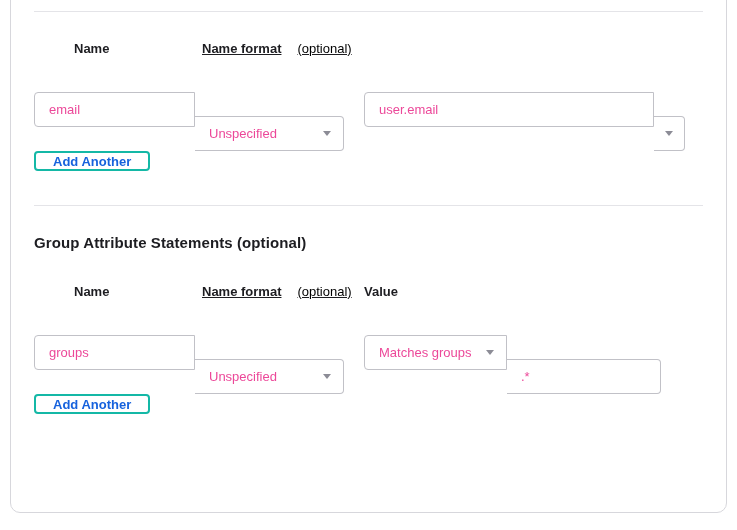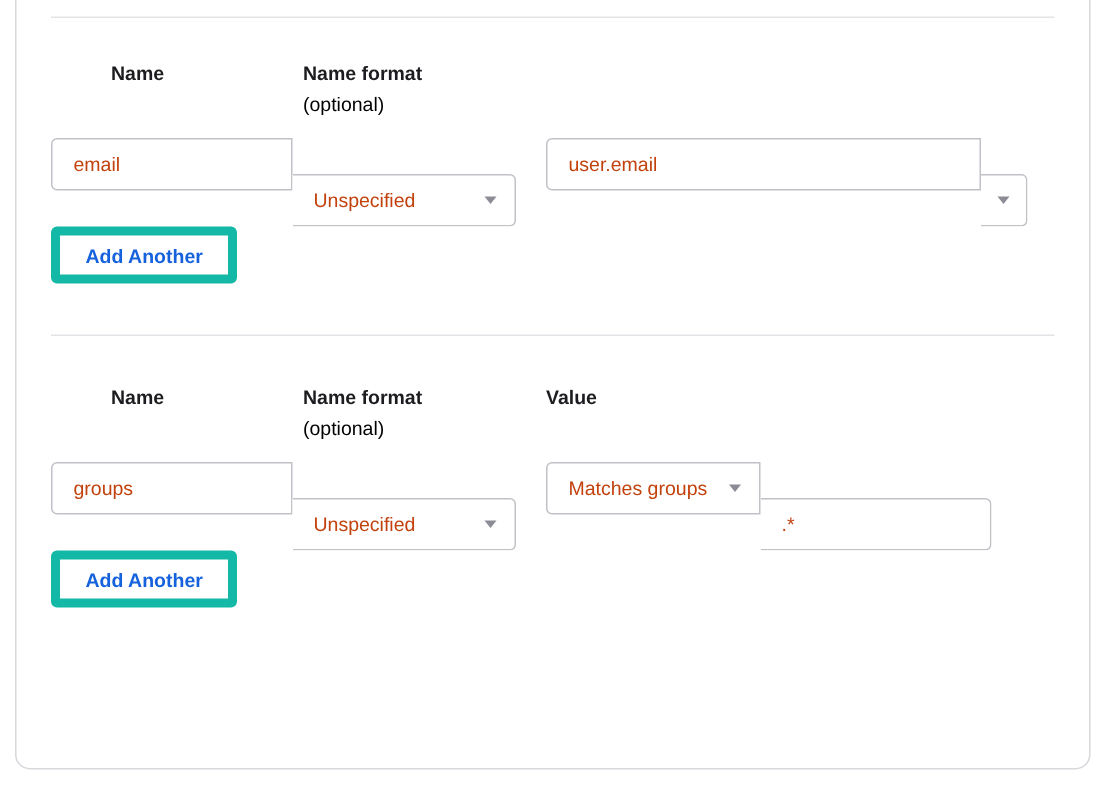--- a/index.html
+++ b/index.html
@@ -55,31 +55,31 @@
     display: flex;
     align-items: flex-start;
     margin-top: 29px;
     min-height: 41px;
     font-size: 13px;
     font-weight: bold;
     color: #1d1d21;
   }
   .cols-head.second { margin-top: 33px; }
   .col-name   { width: 168px; padding-left: 40px; }
-  .col-format { width: 162px; display: flex; flex-direction: column; gap: 6px; }
+  .col-format { width: 162px; display: flex; flex-direction: row; gap: 16px; text-decoration: underline; }
   .col-third  { flex: 1; }
   .optional-note { font-weight: normal; color: #000000; }
 
   .field-row { display: flex; gap: 20px; margin-top: 10px; }
   .joined { display: flex; height: 35px; }
   .cell {
     border: 1px solid #c1c1c7;
     background: #fff;
     font-size: 13px;
-    color: #c2410c;
+    color: #ec4899;
     height: 35px;
   }
   .joined .cell + .cell { border-left: none; }
   .joined .cell:first-child { border-radius: 4px 0 0 4px; }
   .joined .cell:last-child  { border-radius: 0 4px 4px 0; margin-top: 24px; }
   input.cell {
     padding: 0 14px;
     outline: none;
     font-family: inherit;
   }
@@ -107,24 +107,24 @@
     width: 31px;
     display: flex;
     align-items: center;
     justify-content: center;
     background: #fff;
     cursor: pointer;
     padding: 0;
   }
   .add-btn {
     margin-top: 24px;
-    height: 38px;
+    height: 20px;
     padding: 0 17px;
     background: #fff;
-    border: 6px solid #14b8a6;
+    border: 2px solid #14b8a6;
     border-radius: 4px;
     color: #1662dd;
     font-size: 13px;
     font-weight: bold;
     font-family: inherit;
     cursor: pointer;
   }
 </style>
 </head>
 <body>
@@ -159,20 +159,23 @@
           </button>
         </div>
       </div>
 
       <button class="add-btn">Add Another</button>
     </section>
 
     <hr class="divider mid">
 
     <section>
+      <div class="section-head second">
+        <h2 class="section-title">Group Attribute Statements (optional)</h2>
+      </div>
 
       <div class="cols-head second">
         <div class="col-name">Name</div>
         <div class="col-format">
           <span>Name format</span>
           <span class="optional-note">(optional)</span>
         </div>
         <div class="col-third">Value</div>
       </div>
 

